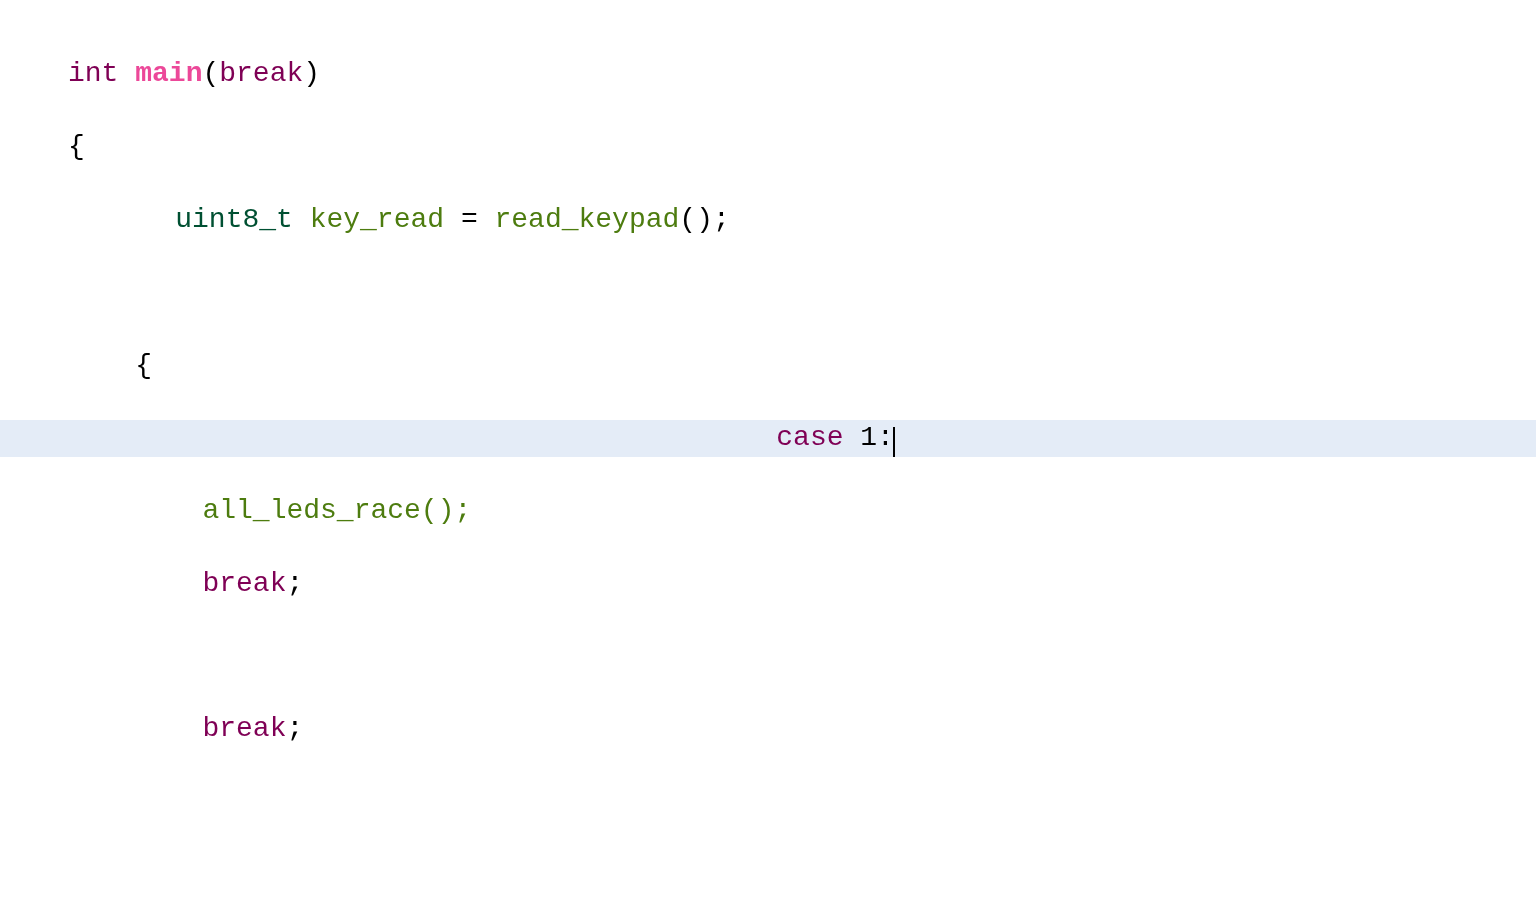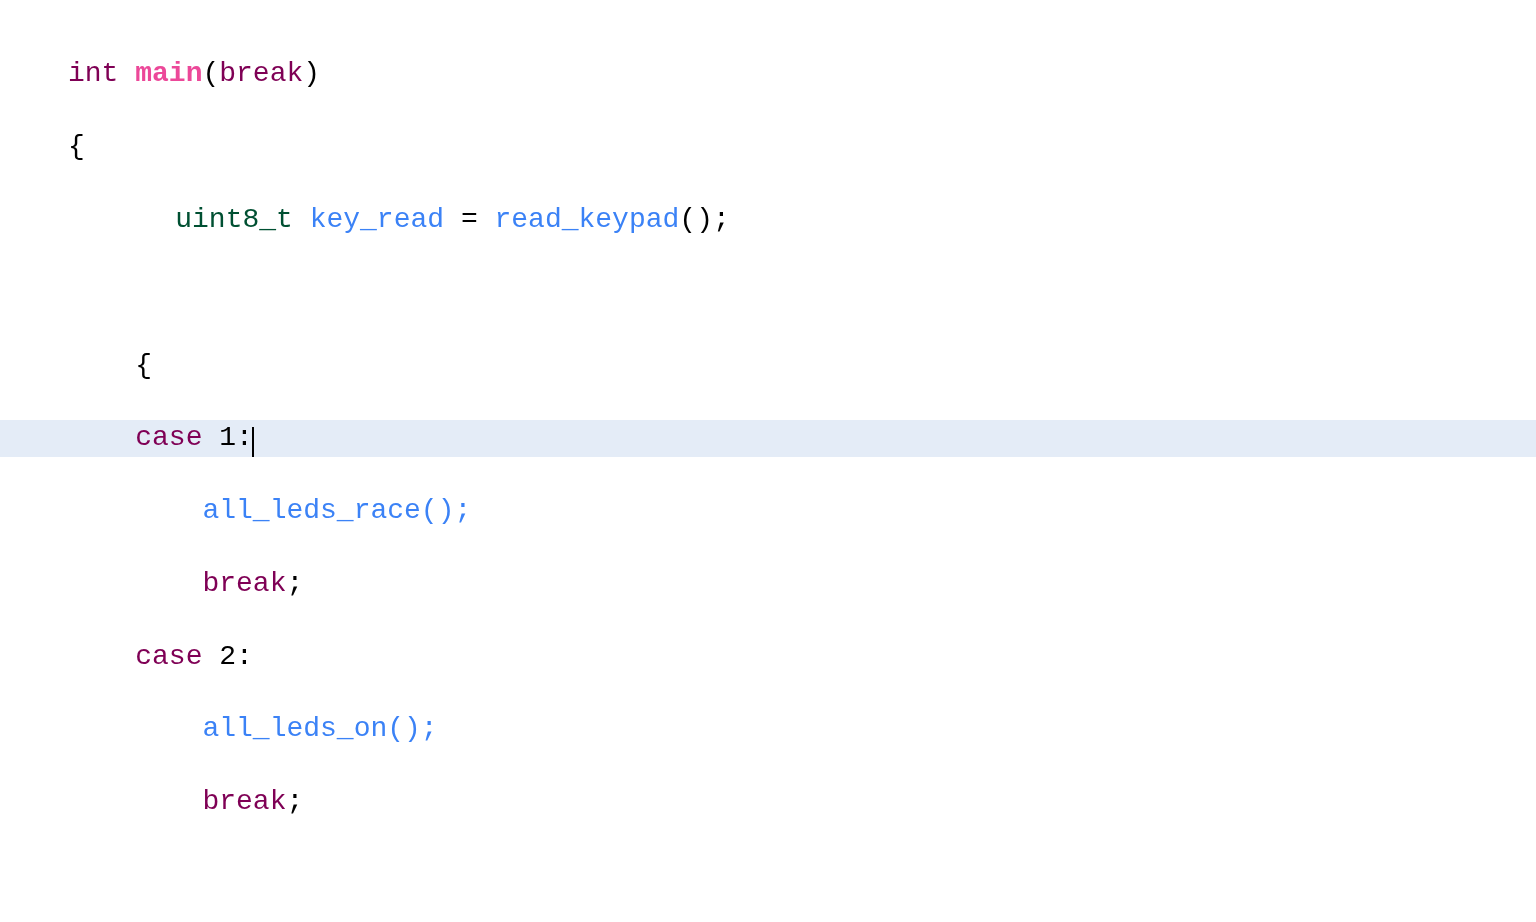--- a/index.html
+++ b/index.html
@@ -19,40 +19,41 @@
       white-space: pre;
       position: relative;
     }
     .line {
       display: block;
       padding-left: 68px;
       min-height: 36px;
     }
     .line.highlighted {
       background-color: #e4ecf7;
+      text-align: center;
     }
     .keyword {
       color: #7f0055;
       font-weight: normal;
     }
     .type {
       color: #005032;
       margin-left: 40px;
     }
     .func {
       color: #ec4899;
     }
     .num {
       color: #000000;
     }
     .punct {
       color: #000000;
     }
     .ident {
-      color: #3b82f6;
+      color: #4d7c0f;
     }
     .cursor {
       display: inline-block;
       width: 2px;
       height: 30px;
       background: #000000;
       vertical-align: text-bottom;
       position: relative;
       top: 4px;
       margin-left: -1px;
@@ -66,22 +67,21 @@
 
 <div class="code-container">
 <div class="line"><span class="keyword">int</span><span class="ident"> </span><span class="func"><b>main</b></span><span class="punct">(</span><span class="keyword">break</span><span class="punct">)</span></div>
 <div class="line"><span class="punct">{</span></div>
 <div class="line"><span>    </span><span class="type">uint8_t</span><span class="ident"> key_read </span><span class="punct">=</span><span class="ident"> read_keypad</span><span class="punct">();</span></div>
 <div class="line blank-line"> </div>
 <div class="line"><span>    </span><span class="punct">{</span></div>
 <div class="line highlighted"><span>    </span><span class="keyword">case</span><span class="num"> 1:</span><span class="cursor"></span></div>
 <div class="line"><span>        </span><span class="ident">all_leds_race();</span></div>
 <div class="line"><span>        </span><span class="keyword">break</span><span class="punct">;</span></div>
-<div class="line"><span>    </span><span class="keyword">case</span><span class="num"> 2:</span></div>
-<div class="line"><span>        </span><span class="ident">all_leds_on();</span></div>
+<div class="line"><span>        </span></div>
 <div class="line"><span>        </span><span class="keyword">break</span><span class="punct">;</span></div>
 
 
 
 
 
 
 
 
 

